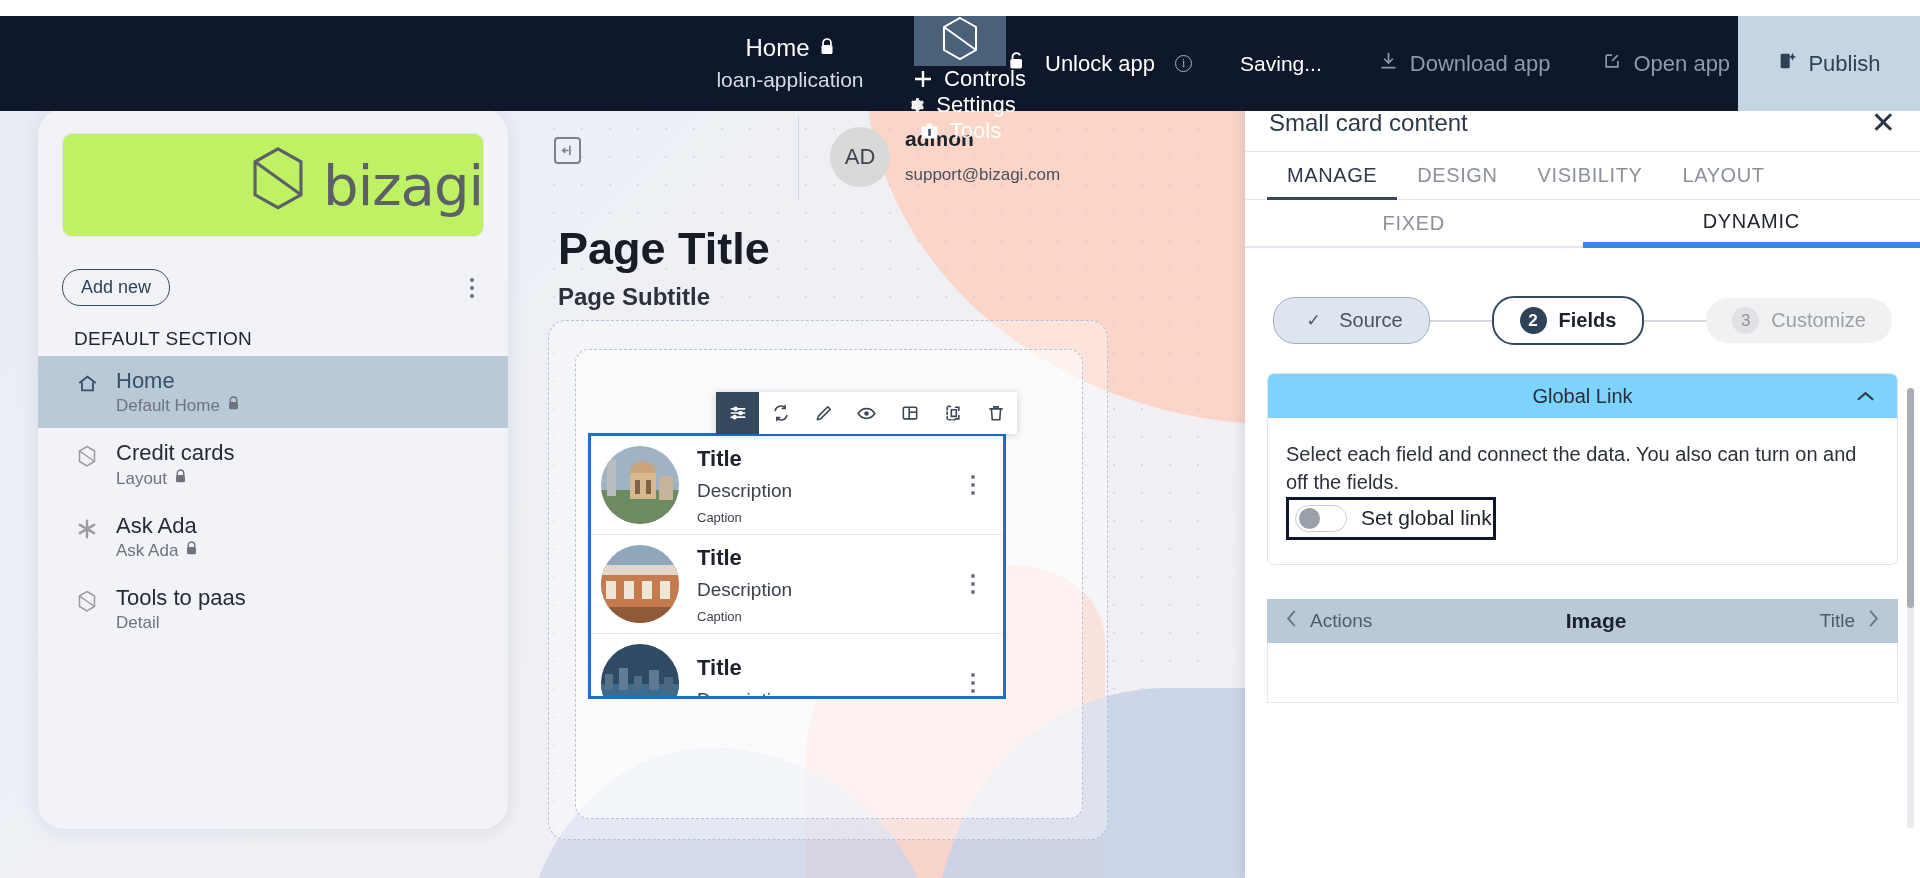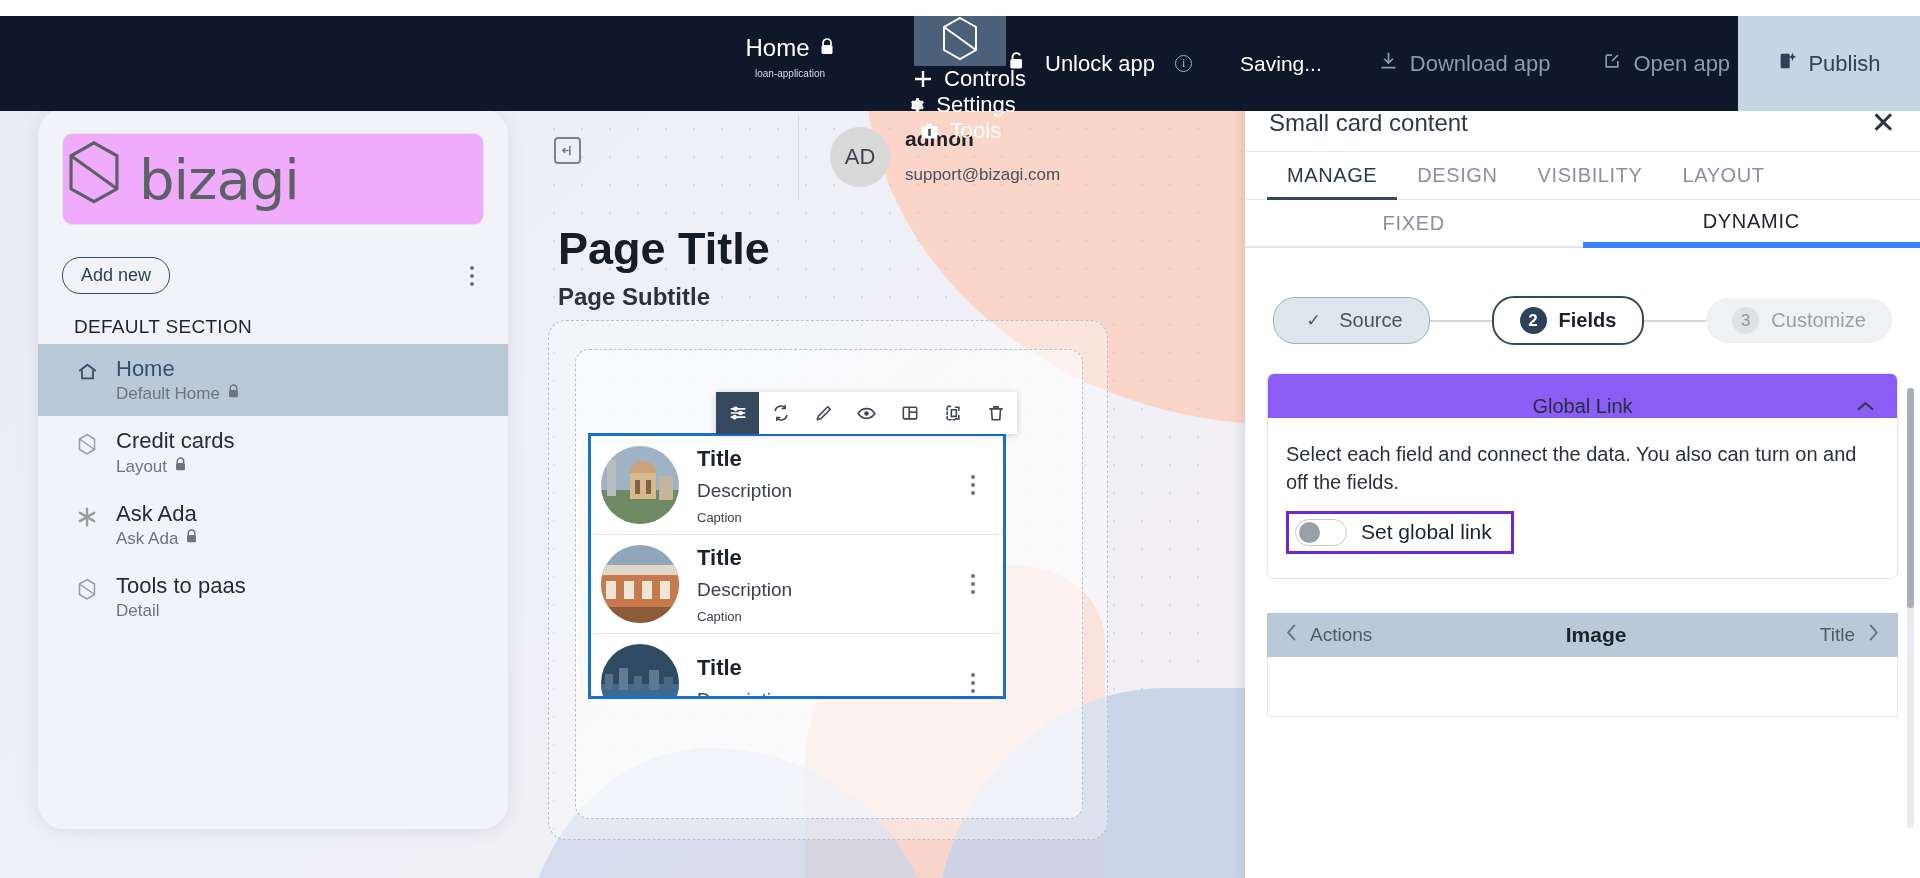--- a/index.html
+++ b/index.html
@@ -37,21 +37,21 @@
   .nav-item.first { margin-left: 18px; }
 
   .title-block {
     position: absolute; left: 640px; top: 18px;
     width: 300px; text-align: center;
   }
   .title-line {
     display: flex; align-items: center; justify-content: center; gap: 9px;
     font-size: 24px; color: #fff;
   }
-  .title-sub { font-size: 10px; color: #d4dce5; margin-top: 6px; }
+  .title-sub { font-size: 21px; color: #d4dce5; margin-top: 6px; }
 
   .right-group {
     position: absolute; left: 990px; top: 0;
     height: 95px; display: flex; align-items: center;
   }
   .unlock {
     display: flex; align-items: center; gap: 20px;
     font-size: 22px; color: #ffffff; padding: 0 18px; cursor: pointer;
   }
   .info-circle {
@@ -110,25 +110,25 @@
   
   .app-panel {
     position: absolute; left: 38px; top: 14px;
     width: 470px; height: 720px;
     background: #f1f3f8;
     border-radius: 26px;
     box-shadow: 0 2px 18px rgba(40,55,80,.10);
     overflow: hidden;
   }
   .logo-box {
-    margin: 24px 24px 0 24px; height: 92px;
-    background: #f0abfc;
+    margin: 24px 24px 0 24px; height: 104px;
+    background: #bef264;
     border: 1px solid #e3e6ee;
     border-radius: 10px;
-    display: flex; align-items: center; justify-content: flex-start;
+    display: flex; align-items: center; justify-content: flex-end;
   }
   .bizagi-word {
     display: flex; align-items: center; gap: 14px;
     color: #5d6066;
   }
   .bizagi-word span {
     font-size: 56px; letter-spacing: -1px;
     font-family: "DejaVu Sans", sans-serif; font-weight: 400;
   }
 
@@ -302,31 +302,31 @@
   }
   .step.current .step-num { background: #2e4257; color: #fff; }
   .step.todo .step-num { background: #dfe1e5; color: #8d939d; }
   .step-conn { width: 62px; height: 2px; background: #d3d7de; }
 
   .glink-card {
     margin-top: 28px;
     border: 1px solid #dfe3ea; border-radius: 7px; overflow: hidden;
   }
   .glink-head {
-    background: #8b5cf6; height: 44px;
-    display: flex; align-items: flex-end; justify-content: center;
+    background: #7dd3fc; height: 44px;
+    display: flex; align-items: center; justify-content: center;
     position: relative;
     font-size: 20px; color: #26303c; cursor: pointer;
   }
   .glink-chev { position: absolute; right: 22px; color: #2e3a48; }
   .glink-body { padding: 22px 18px 24px 18px; background: #fff; }
   .glink-text { font-size: 20px; color: #2b313b; line-height: 1.42; }
   .toggle-wrap {
-    margin-top: 14px; display: inline-flex; align-items: center; gap: 14px;
-    border: 3px solid #6d28d9; padding: 5px 19px 5px 6px;
+    display: inline-flex; align-items: center; gap: 14px;
+    border: 3px solid #0f172a; padding: 5px 1px 5px 6px;
   }
   .toggle {
     width: 52px; height: 27px; border-radius: 14px;
     background: #ffffff; border: 1px solid #c6cad2;
     position: relative; cursor: pointer;
   }
   .toggle .knob {
     position: absolute; left: 3px; top: 2.5px;
     width: 21px; height: 21px; border-radius: 50%;
     background: #9aa0a9;

